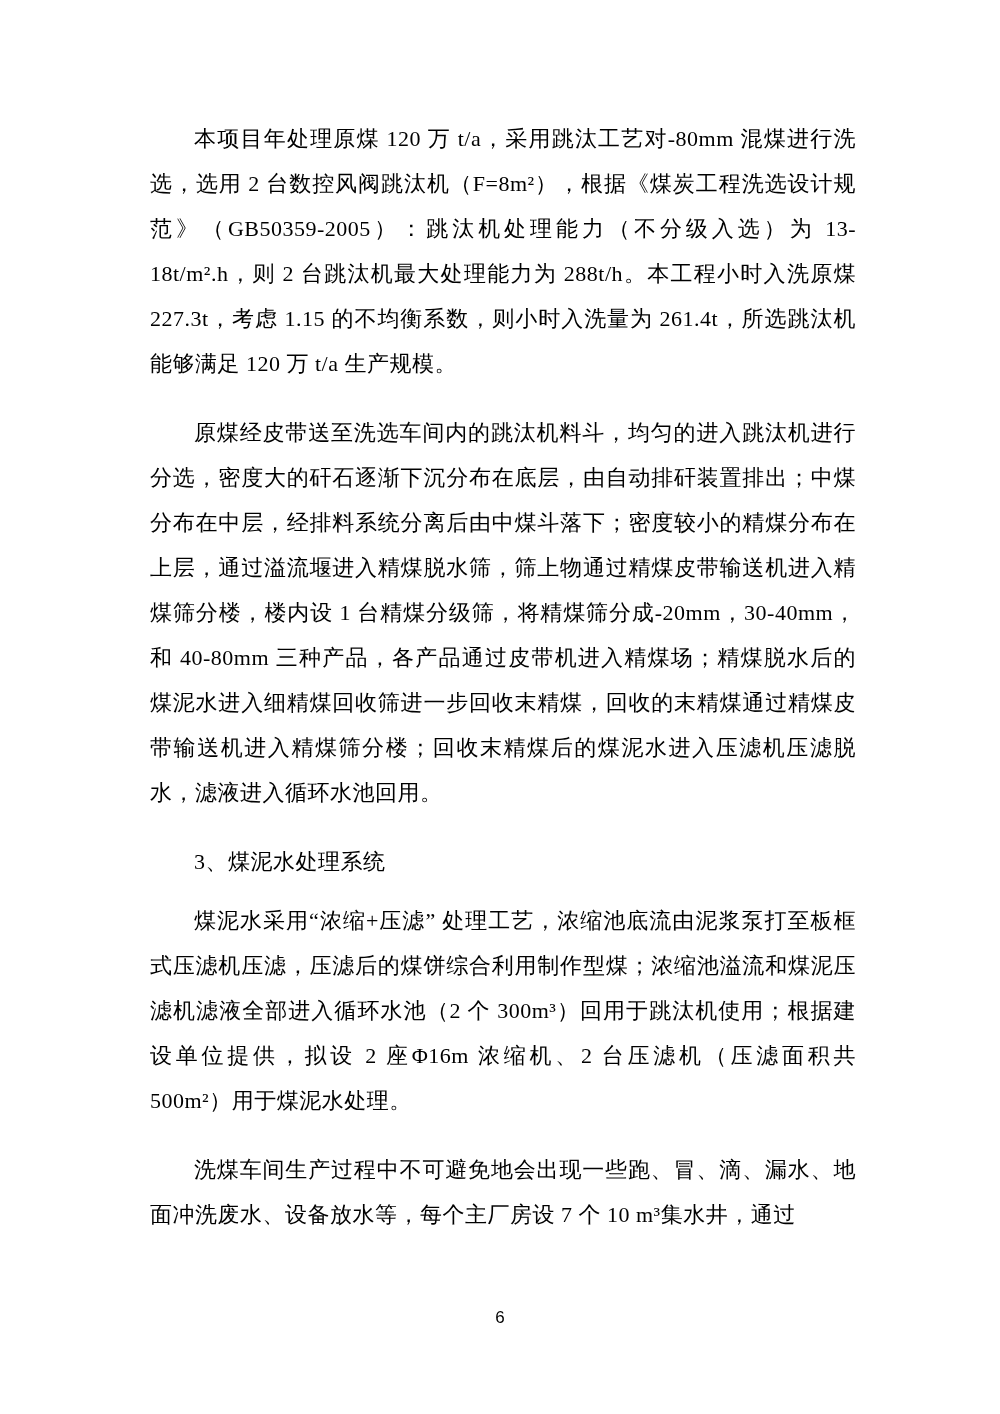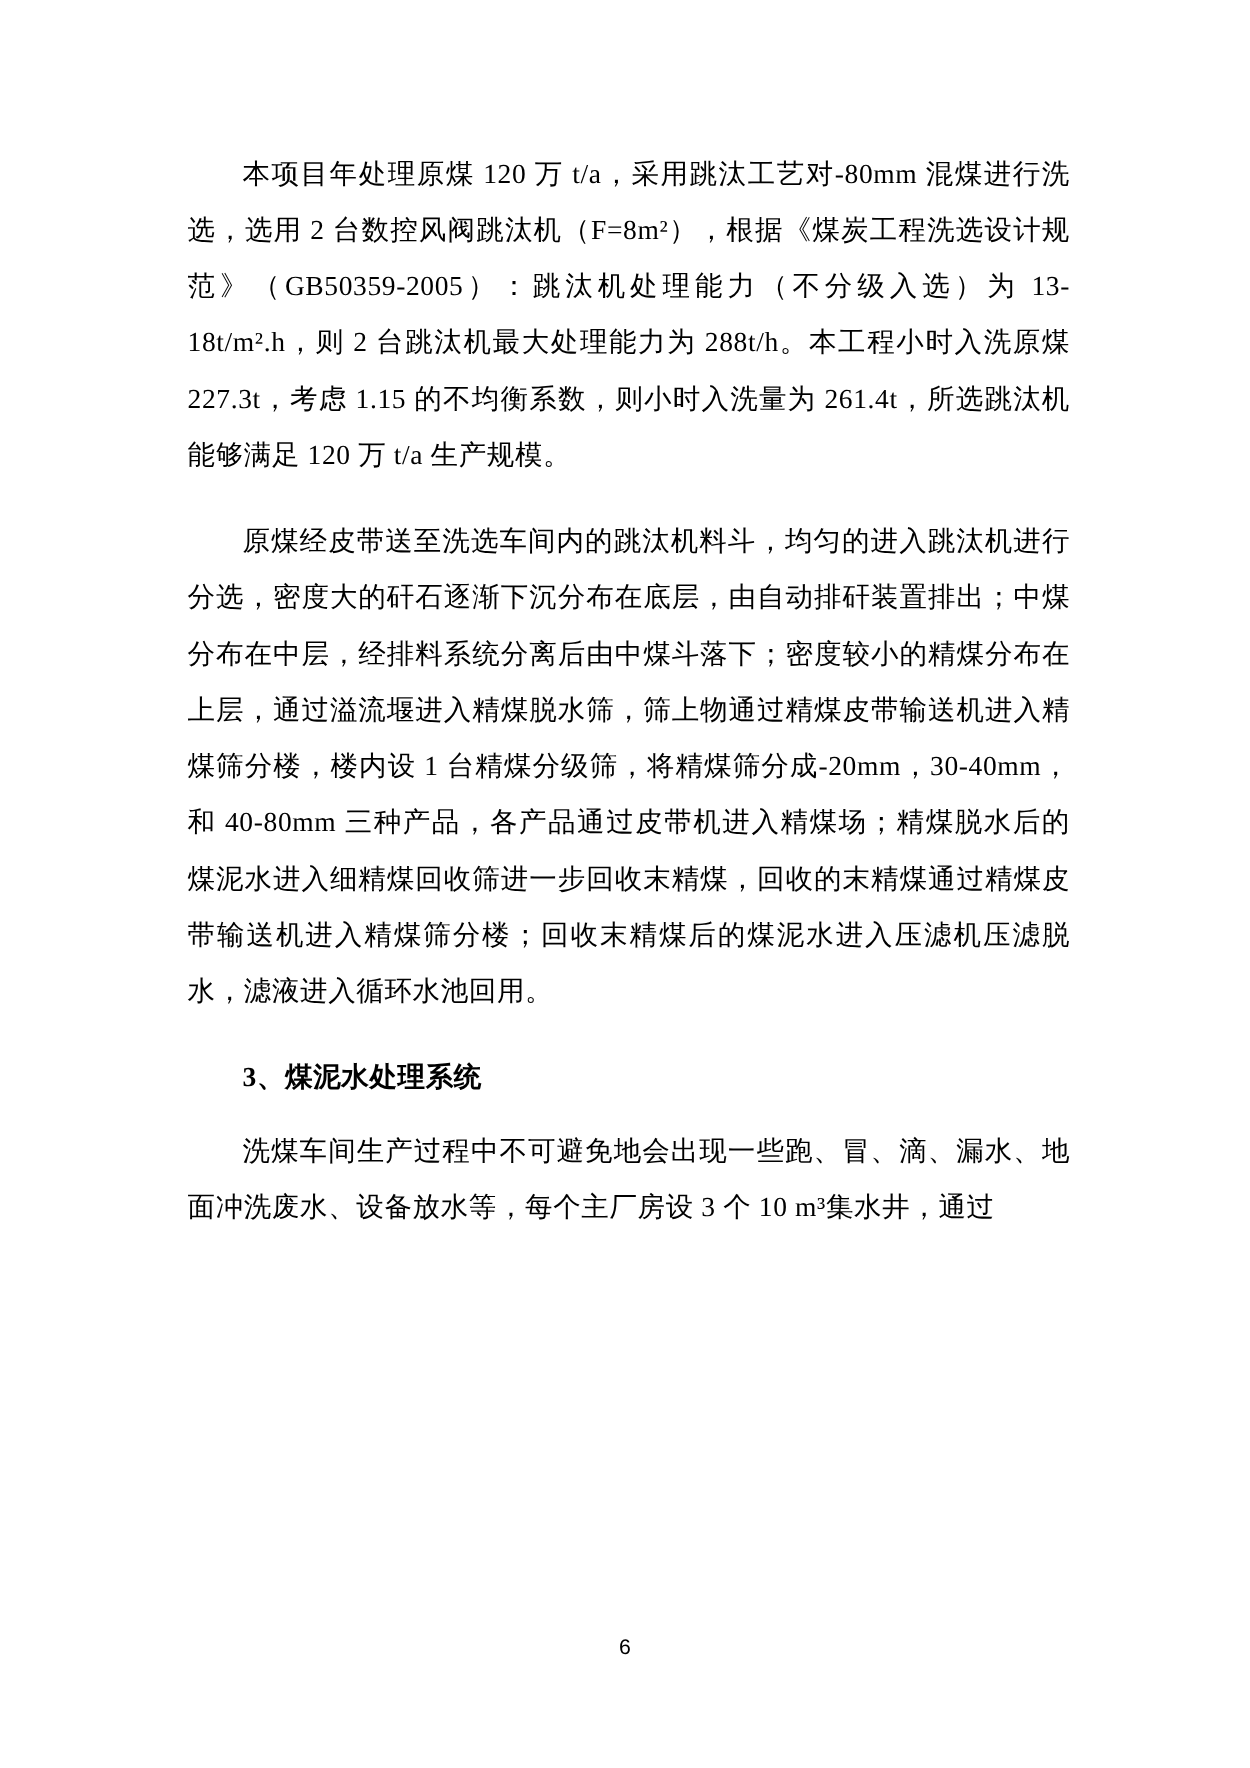--- a/index.html
+++ b/index.html
@@ -25,21 +25,21 @@
     font-size: 22px;
     line-height: 45px;
     text-align: justify;
     text-indent: 2em;
     margin: 0 0 24px 0;
     letter-spacing: 0.5px;
   }
   .section-heading {
     font-size: 22px;
     line-height: 45px;
-    font-weight: bold;
+    font-weight: normal;
     text-indent: 2em;
     margin: 10px 0 14px 0;
     letter-spacing: 0.5px;
   }
   .page-number {
     position: absolute;
     bottom: 86px;
     left: 0;
     width: 1000px;
     text-align: center;
@@ -50,17 +50,18 @@
 </head>
 <body>
 
 <div class="page">
   <p class="body-para">本项目年处理原煤 120 万 t/a，采用跳汰工艺对-80mm 混煤进行洗选，选用 2 台数控风阀跳汰机（F=8m²），根据《煤炭工程洗选设计规范》（GB50359-2005）：跳汰机处理能力（不分级入选）为 13-18t/m².h，则 2 台跳汰机最大处理能力为 288t/h。本工程小时入洗原煤 227.3t，考虑 1.15 的不均衡系数，则小时入洗量为 261.4t，所选跳汰机能够满足 120 万 t/a 生产规模。</p>
 
   <p class="body-para">原煤经皮带送至洗选车间内的跳汰机料斗，均匀的进入跳汰机进行分选，密度大的矸石逐渐下沉分布在底层，由自动排矸装置排出；中煤分布在中层，经排料系统分离后由中煤斗落下；密度较小的精煤分布在上层，通过溢流堰进入精煤脱水筛，筛上物通过精煤皮带输送机进入精煤筛分楼，楼内设 1 台精煤分级筛，将精煤筛分成-20mm，30-40mm，和 40-80mm 三种产品，各产品通过皮带机进入精煤场；精煤脱水后的煤泥水进入细精煤回收筛进一步回收末精煤，回收的末精煤通过精煤皮带输送机进入精煤筛分楼；回收末精煤后的煤泥水进入压滤机压滤脱水，滤液进入循环水池回用。</p>
 
   <h3 class="section-heading">3、煤泥水处理系统</h3>
 
+  <p class="body-para">煤泥水采用“浓缩+压滤” 处理工艺，浓缩池底流由泥浆泵打至板框式压滤机压滤，压滤后的煤饼综合利用制作型煤；浓缩池溢流和煤泥压滤机滤液全部进入循环水池（2 个 300m³）回用于跳汰机使用；根据建设单位提供，拟设 2 座Φ16m 浓缩机、2 台压滤机（压滤面积共 500m²）用于煤泥水处理。</p>
 
-  <p class="body-para">洗煤车间生产过程中不可避免地会出现一些跑、冒、滴、漏水、地面冲洗废水、设备放水等，每个主厂房设 3 个 10 m³集水井，通过</p>
+  <p class="body-para">洗煤车间生产过程中不可避免地会出现一些跑、冒、滴、漏水、地面冲洗废水、设备放水等，每个主厂房设 7 个 10 m³集水井，通过</p>
 
   <div class="page-number">6</div>
 </div>
 
 </body></html>

